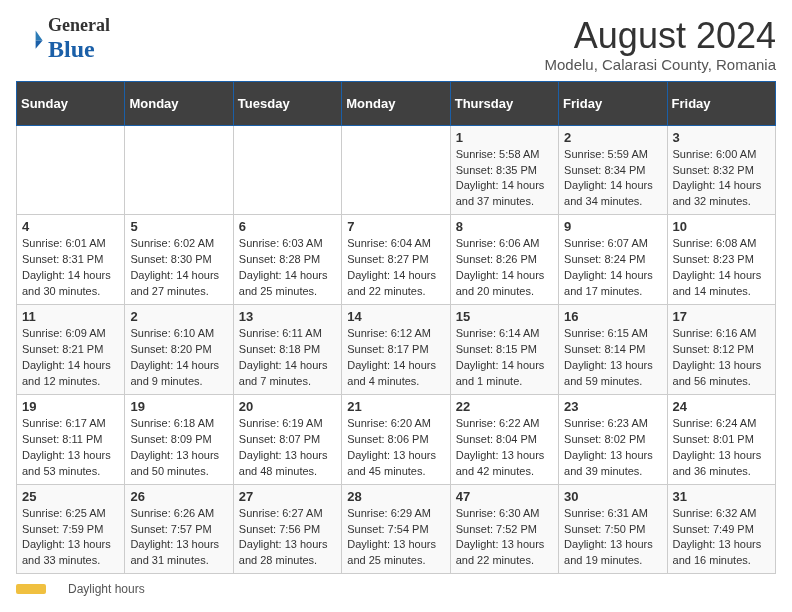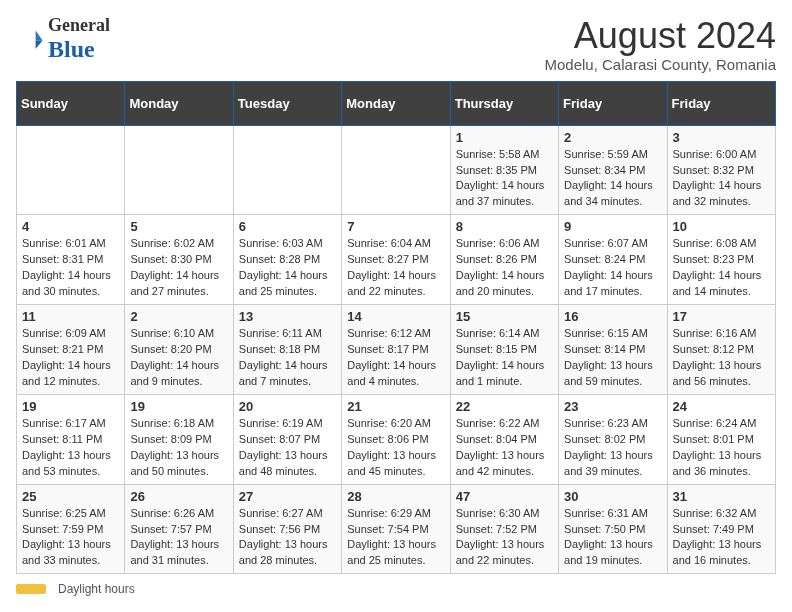--- a/index.html
+++ b/index.html
@@ -98,21 +98,21 @@
     }
     .empty-cell {
       background: #fff !important;
     }
     .footer-note {
       margin-top: 8px;
       font-size: 12px;
       color: #555;
       display: flex;
       align-items: center;
-      gap: 12px;
+      gap: 22px;
     }
     .daylight-bar {
       display: inline-block;
       width: 30px;
       height: 10px;
       background: #f0c040;
       border-radius: 2px;
     }
   </style>
 </head>

